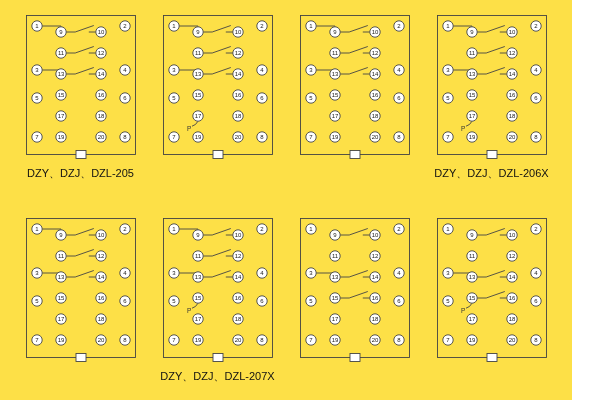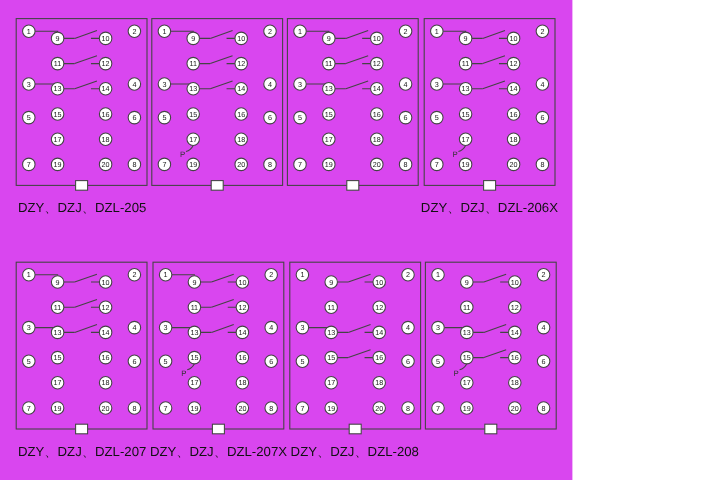--- a/index.html
+++ b/index.html
@@ -1,19 +1,19 @@
 <!DOCTYPE html>
 <html><head>
 <meta charset="utf-8">
 <style>
   html,body{margin:0;padding:0;background:#fff;}
   .screen{
     position:relative;
-    width:477px;height:400px;
-    background:#d946ef;
+    width:572px;height:400px;
+    background:#fde047;
     font-family:"Liberation Sans",sans-serif;
     overflow:hidden;
   }
   .grid-row{
     display:flex;
     justify-content:space-between;
     align-items:flex-start;
     padding:14px 12px 0 12px;
   }
   .grid-row.second{padding-top:36px;}
@@ -335,21 +335,20 @@
             <circle cx="76" cy="60" r="5.2" fill="#fff"></circle>
             <text x="76" y="62.1" font-size="6" text-anchor="middle" fill="#222" stroke="none">14</text>
             <circle cx="76" cy="81" r="5.2" fill="#fff"></circle>
             <text x="76" y="83.1" font-size="6" text-anchor="middle" fill="#222" stroke="none">16</text>
             <circle cx="76" cy="102" r="5.2" fill="#fff"></circle>
             <text x="76" y="104.1" font-size="6" text-anchor="middle" fill="#222" stroke="none">18</text>
             <circle cx="76" cy="123" r="5.2" fill="#fff"></circle>
             <text x="76" y="125.1" font-size="6" text-anchor="middle" fill="#222" stroke="none">20</text>
           </g>
         </svg>
-      <div class="caption">DZY、DZJ、DZL-207</div>
     </div>
     <div class="panel">
       <svg class="diagram" viewBox="0 0 112 146">
           <g stroke="#444" stroke-width="0.9" fill="none">
             <rect x="1.5" y="1.5" width="109" height="139"></rect>
             <rect x="51" y="136.5" width="10" height="8" fill="#fff"></rect>
             <path d="M 41.2 18 H 50.2"></path>
             <path d="M 50.2 18 L 68.8 11.5"></path>
             <path d="M 70.8 18 H 63.8"></path>
             <path d="M 41.2 39 H 50.2"></path>
@@ -456,21 +455,20 @@
             <circle cx="76" cy="60" r="5.2" fill="#fff"></circle>
             <text x="76" y="62.1" font-size="6" text-anchor="middle" fill="#222" stroke="none">14</text>
             <circle cx="76" cy="81" r="5.2" fill="#fff"></circle>
             <text x="76" y="83.1" font-size="6" text-anchor="middle" fill="#222" stroke="none">16</text>
             <circle cx="76" cy="102" r="5.2" fill="#fff"></circle>
             <text x="76" y="104.1" font-size="6" text-anchor="middle" fill="#222" stroke="none">18</text>
             <circle cx="76" cy="123" r="5.2" fill="#fff"></circle>
             <text x="76" y="125.1" font-size="6" text-anchor="middle" fill="#222" stroke="none">20</text>
           </g>
         </svg>
-      <div class="caption">DZY、DZJ、DZL-208</div>
     </div>
     <div class="panel">
       <svg class="diagram" viewBox="0 0 112 146">
           <g stroke="#444" stroke-width="0.9" fill="none">
             <rect x="1.5" y="1.5" width="109" height="139"></rect>
             <rect x="51" y="136.5" width="10" height="8" fill="#fff"></rect>
             <path d="M 41.2 18 H 50.2"></path>
             <path d="M 50.2 18 L 68.8 11.5"></path>
             <path d="M 70.8 18 H 63.8"></path>
             <path d="M 41.2 60 H 50.2"></path>

